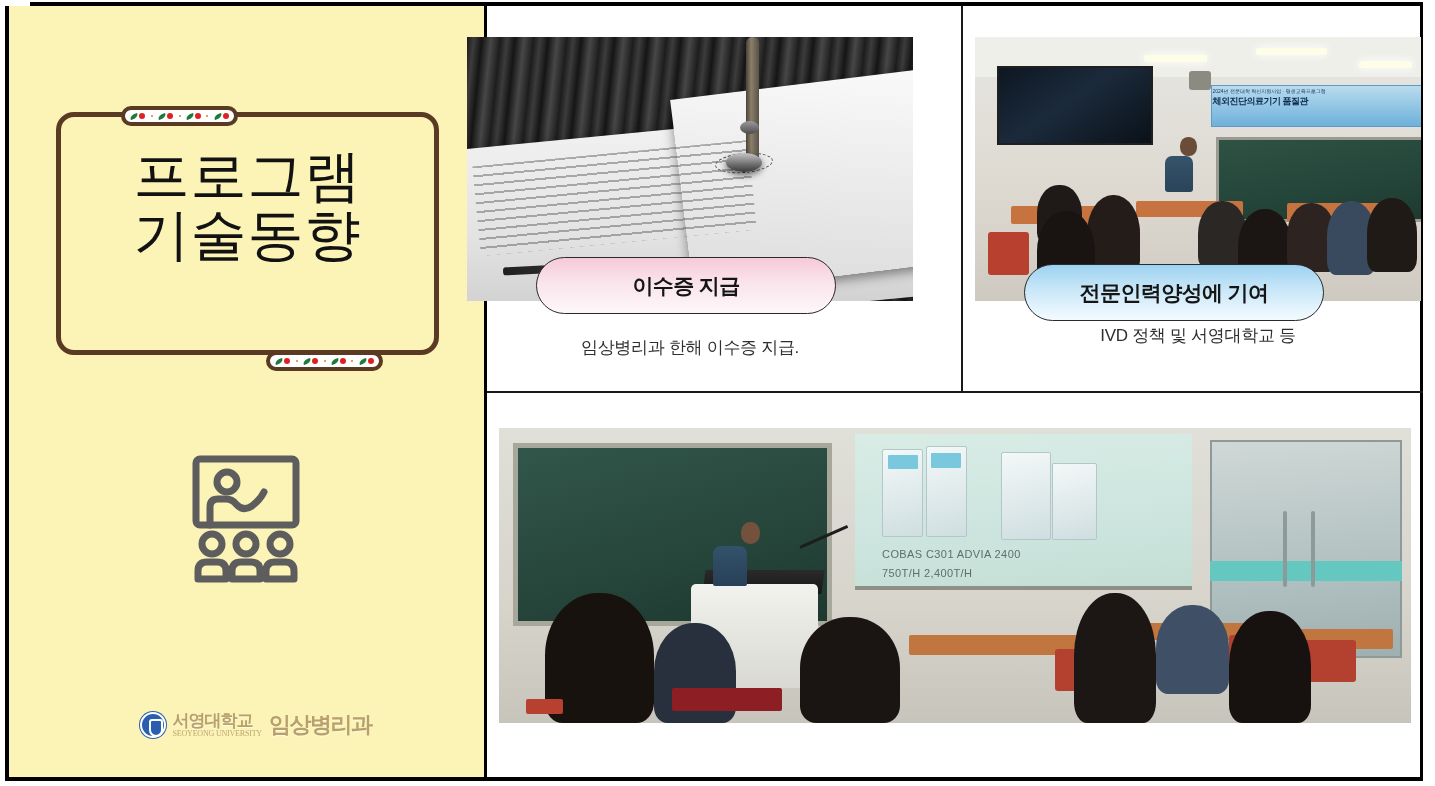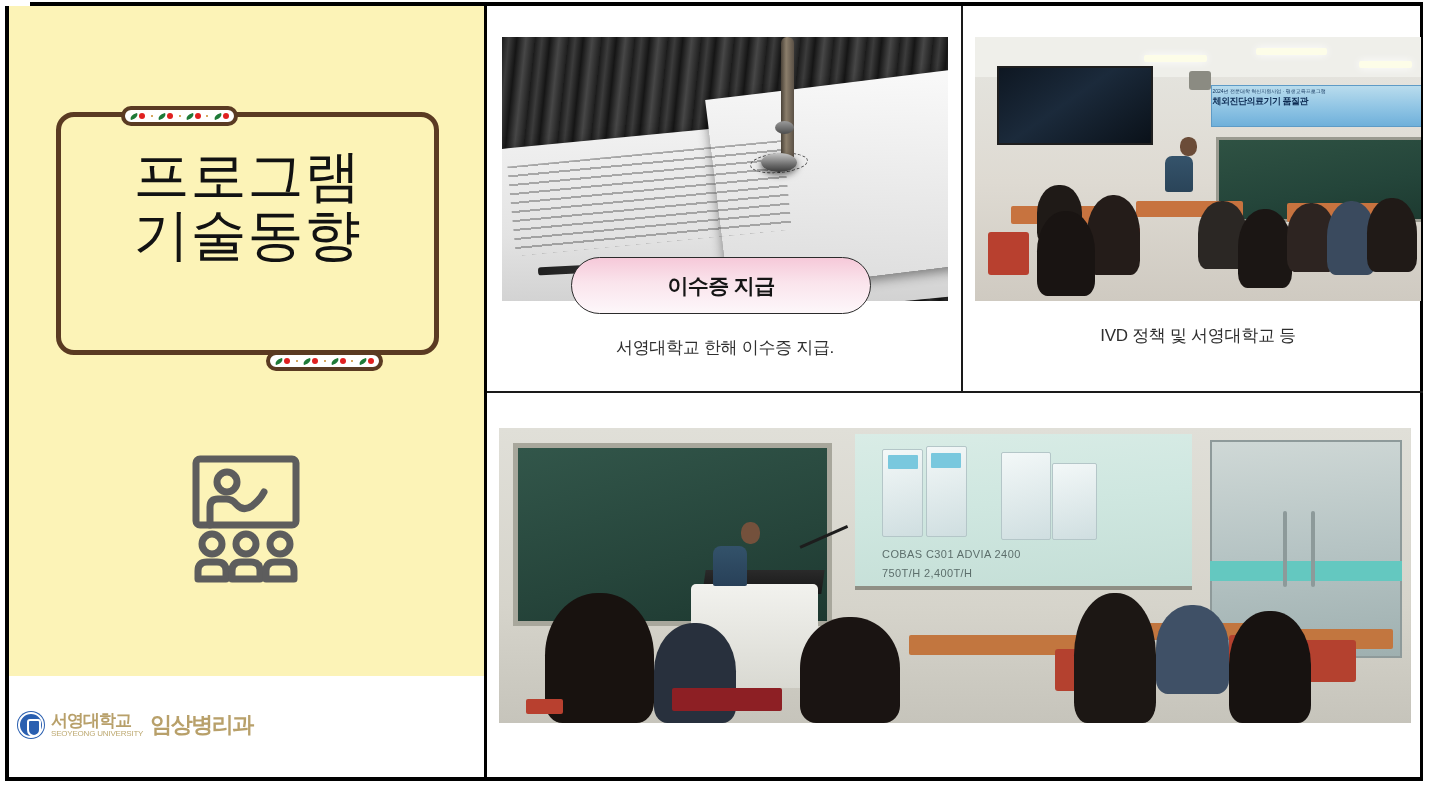--- a/index.html
+++ b/index.html
@@ -25,21 +25,21 @@
 
   
   #divider-vertical-left   { position:absolute; left: 484px;  top: 6px;   width: 3px;  height: 774px; background:#000; }
   #divider-vertical-middle { position:absolute; left: 961px;  top: 6px;   width: 2px;  height: 387px; background:#1a1a1a; }
   #divider-horizontal      { position:absolute; left: 487px;  top: 391px; width: 936px;height: 2px; background:#1a1a1a; }
 
   
   #left-panel {
     position: absolute;
     left: 9px; top: 6px;
-    width: 475px; height: 670px;
+    width: 475px; height: 771px;
     background: #fcf3b7;
   }
 
   
   #title-frame {
     position: absolute;
     left: 47px; top: 106px;
     width: 383px; height: 243px;
     border: 5px solid #5a3a22;
     border-radius: 18px;
@@ -95,22 +95,23 @@
     left: 167px; top: 443px;
     width: 140px; height: 140px;
   }
 
   #dept-logo {
     position: absolute;
     left: 9px; top: 704px;
     width: 475px;
     display: flex;
     align-items: center;
-    justify-content: flex-start;
+    justify-content: center;
     gap: 7px;
+    font-family: Liberation Serif, serif;
   }
   #logo-emblem {
     width: 26px; height: 26px; border-radius: 50%;
     background: #2a5fb0;
     border: 2px solid #ffffff;
     box-shadow: 0 0 0 1px #2a5fb0;
     position: relative;
     flex: none;
   }
   #logo-emblem::after {
@@ -131,21 +132,21 @@
     margin-top: 1px;
   }
   #logo-dept {
     font-size: 22px; font-weight: bold; color: #b8a06a;
     letter-spacing: -1.5px;
     text-shadow: 0 1px 0 rgba(255,255,255,.65);
   }
 
   
   .cell { position: absolute; }
-  #cell-top-left   { left: 495px;  top: 6px;   width: 468px; height: 385px; border-radius: 10px; }
+  #cell-top-left   { left: 460px;  top: 6px;   width: 468px; height: 385px; border-radius: 10px; }
   #cell-top-right  { left: 963px;  top: 6px;   width: 460px; height: 385px; }
   #cell-bottom     { left: 487px;  top: 393px; width: 936px; height: 272px; padding-left: 26px; }
 
   .photo {
     position: absolute;
     overflow: hidden;
     background: #222;
   }
   #photo-certificate { left: 7px; top: 31px;  width: 446px; height: 264px; }
   #photo-lecture     { left: 12px; top: 31px; width: 446px; height: 264px; }
@@ -422,21 +423,21 @@
       <div class="pc-paper2"></div>
       <div class="pc-lines"></div>
       <div class="pc-ring"></div>
       <div class="pc-stamp-handle"></div>
       <div class="pc-knob"></div>
       <div class="pc-stamp-base"></div>
       <div class="pc-pen"></div>
     </div>
     <div class="badge" id="badge-certificate">이수증 지급</div>
     <div class="caption" id="caption-certificate">
-      <span>서영대학교 한해 이수증 지급.</span>
+      <span>임상병리과 한해 이수증 지급.</span>
     </div>
   </div>
 
   <div class="cell" id="cell-top-right">
     <div class="photo" id="photo-lecture">
       <div class="pl-wall"></div>
       <div class="pl-ceil"></div>
       <div class="pl-light" style="left:38%; top:7%;  width:14%;"></div>
       <div class="pl-light" style="left:63%; top:4%;  width:16%;"></div>
       <div class="pl-light" style="left:86%; top:9%;  width:12%;"></div>
@@ -457,20 +458,21 @@
       <div class="pl-chair" style="left:62%; top:71%; width:7%;  height:12%;"></div>
       <div class="pl-student" style="left:14%; top:56%; width:10%; height:22%; background:#1f1a17;"></div>
       <div class="pl-student" style="left:25%; top:60%; width:12%; height:30%; background:#241c19;"></div>
       <div class="pl-student" style="left:14%; top:66%; width:13%; height:32%; background:#191412;"></div>
       <div class="pl-student" style="left:50%; top:62%; width:11%; height:26%; background:#2b2724;"></div>
       <div class="pl-student" style="left:59%; top:65%; width:12%; height:30%; background:#1b1614;"></div>
       <div class="pl-student" style="left:70%; top:63%; width:11%; height:26%; background:#2d2421;"></div>
       <div class="pl-student" style="left:79%; top:62%; width:11%; height:28%; background:#3a4a5e;"></div>
       <div class="pl-student" style="left:88%; top:61%; width:11%; height:28%; background:#201a17;"></div>
     </div>
+    <div class="badge" id="badge-expert">전문인력양성에 기여</div>
     <div class="caption" id="caption-expert">
       <span>IVD 정책 및 서영대학교 등</span>
     </div>
   </div>
 
   <div class="cell" id="cell-bottom">
     <div class="photo" id="photo-classroom">
       <div class="pk-wall"></div>
       <div class="pk-board"></div>
       <div class="pk-screen"></div>

